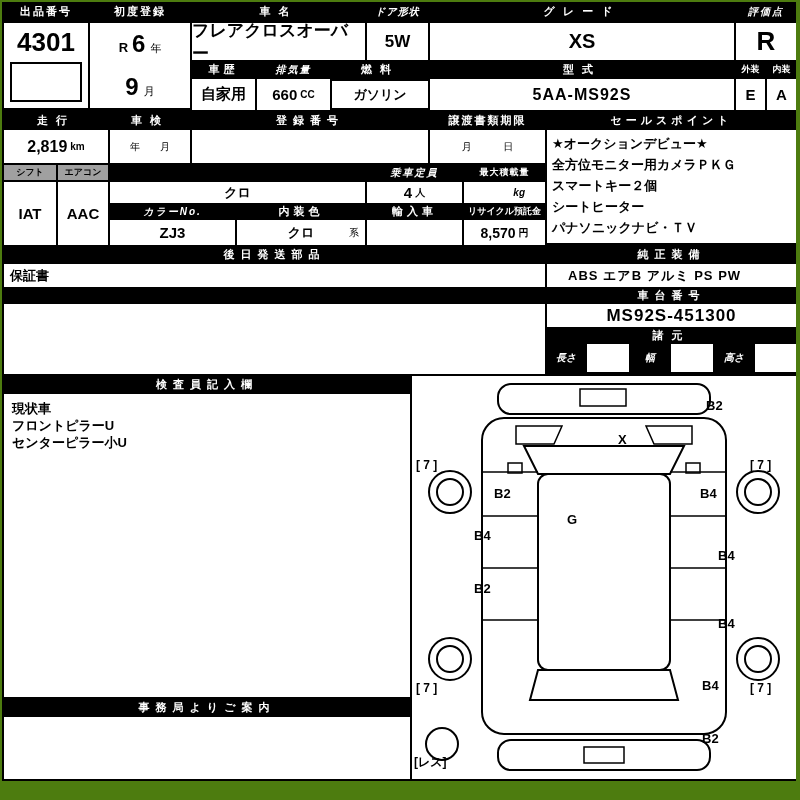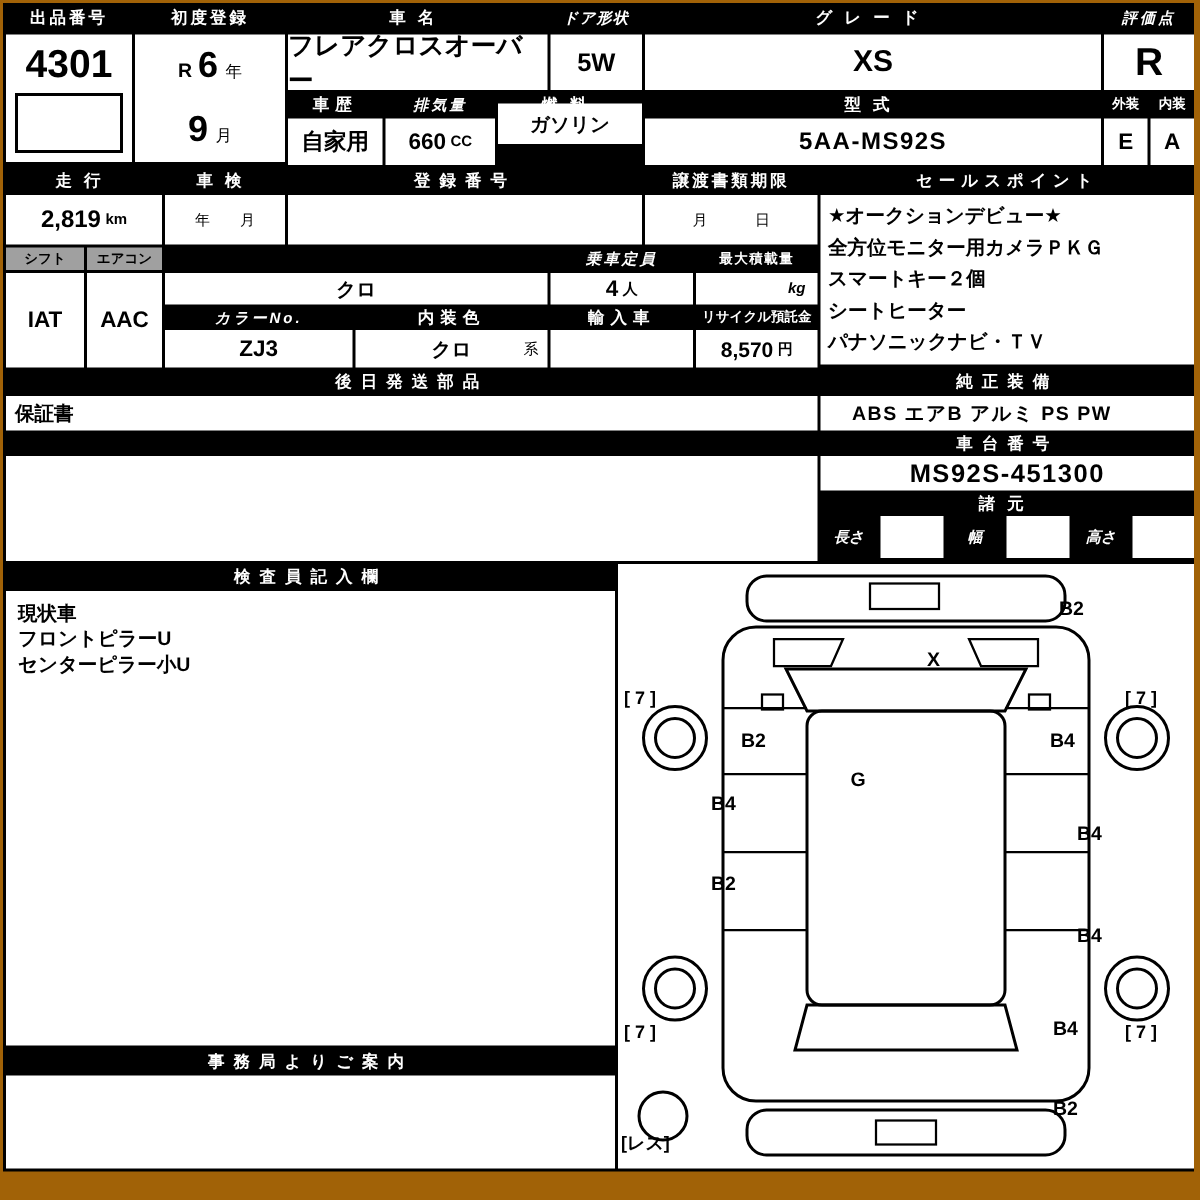--- a/index.html
+++ b/index.html
@@ -1,18 +1,18 @@
 <!DOCTYPE html>
 <html><head>
 <meta charset="utf-8">
 <style>
   * { margin:0; padding:0; box-sizing:border-box; }
   html,body { width:800px; height:800px; background:#fff; }
   body { font-family:"Liberation Sans","DejaVu Sans",sans-serif; color:#000; }
-  #page { position:relative; width:800px; height:800px; background:#a16207; overflow:hidden; }
+  #page { position:relative; width:800px; height:800px; background:#4d7c0f; overflow:hidden; }
   #sheet-bg { position:absolute; left:2px; top:2px; width:794px; height:779px; background:#000; }
   .c { position:absolute; background:#fff; display:flex; align-items:center; justify-content:center; overflow:hidden; }
   .hdr { background:#000; color:#fff; font-size:11px; font-weight:bold; }
   .hdr.gray { background:#a0a0a0; color:#000; font-size:9px; }
   .ls1{letter-spacing:1px;} .ls2{letter-spacing:2px;}
   .ls4{letter-spacing:4px;} .ls6{letter-spacing:6px;text-align:center;} .ls8{letter-spacing:8px;}
   .f9{font-size:9px;} .f10{font-size:10px;font-style:italic;} .f11{font-size:11px;} .f13{font-size:13px;}
   .f14{font-size:14px;} .f15{font-size:15px;} .f16{font-size:16px;} .f17{font-size:17px;}
   .f20{font-size:20px;} .f26{font-size:26px;}
   .b{font-weight:bold;}
@@ -82,21 +82,21 @@
   <div class="c hdr ls8" style="left:332px;top:62px;width:96px;height:15px">燃料</div>
   <div class="c hdr ls8" style="left:430px;top:62px;width:304px;height:15px">型式</div>
   <div class="c hdr f9" style="left:736px;top:62px;width:29px;height:15px">外装</div>
   <div class="c hdr f9" style="left:767px;top:62px;width:29px;height:15px">内装</div>
 
   <div class="c b f15" style="left:192px;top:79px;width:63px;height:31px">自家用</div>
   <div class="c" style="left:257px;top:79px;width:73px;height:31px">
     <span class="b f15">660</span>
     <span class="unit">CC</span>
   </div>
-  <div class="c b f13" style="left:332px;top:69px;width:96px;height:27px">ガソリン</div>
+  <div class="c b f13" style="left:332px;top:81px;width:96px;height:27px">ガソリン</div>
   <div class="c b f16 ls1" style="left:430px;top:79px;width:304px;height:31px">5AA-MS92S</div>
   <div class="c b f15" style="left:736px;top:79px;width:29px;height:31px">E</div>
   <div class="c b f15" style="left:767px;top:79px;width:29px;height:31px">A</div>
 
   <div class="c hdr ls8" style="left:4px;top:112px;width:104px;height:16px">走行</div>
   <div class="c hdr ls8" style="left:110px;top:112px;width:80px;height:16px">車検</div>
   <div class="c hdr ls6" style="left:192px;top:112px;width:236px;height:16px">登録番号</div>
   <div class="c hdr ls2" style="left:430px;top:112px;width:115px;height:16px">譲渡書類期限</div>
   <div class="c hdr ls4" style="left:547px;top:112px;width:249px;height:16px">セールスポイント</div>
 
@@ -126,21 +126,21 @@
   <div class="c hdr f10 ls2" style="left:367px;top:165px;width:95px;height:15px">乗車定員</div>
   <div class="c hdr f9 ls1" style="left:464px;top:165px;width:81px;height:15px">最大積載量</div>
 
   <div class="c b f15" style="left:4px;top:182px;width:52px;height:63px">IAT</div>
   <div class="c b f15" style="left:58px;top:182px;width:50px;height:63px">AAC</div>
   <div class="c b f13" style="left:110px;top:182px;width:255px;height:21px">クロ</div>
   <div class="c" style="left:367px;top:182px;width:95px;height:21px">
     <span class="b f15">4</span>
     <span class="unit">人</span>
   </div>
-  <div class="c f10 b" style="left:464px;top:182px;width:81px;height:21px;justify-content:flex-end;padding-right:8px">
+  <div class="c f10 b" style="left:464px;top:182px;width:81px;height:21px;justify-content:flex-end;padding-right:20px">
     <span>kg</span>
   </div>
 
   <div class="c hdr f10 ls2" style="left:110px;top:205px;width:125px;height:13px">カラーNo.</div>
   <div class="c hdr ls4" style="left:237px;top:205px;width:128px;height:13px">内装色</div>
   <div class="c hdr ls4" style="left:367px;top:205px;width:95px;height:13px">輸入車</div>
   <div class="c hdr f9" style="left:464px;top:205px;width:81px;height:13px">リサイクル預託金</div>
 
   <div class="c b f15" style="left:110px;top:220px;width:125px;height:25px">ZJ3</div>
   <div class="c" style="left:237px;top:220px;width:128px;height:25px">

